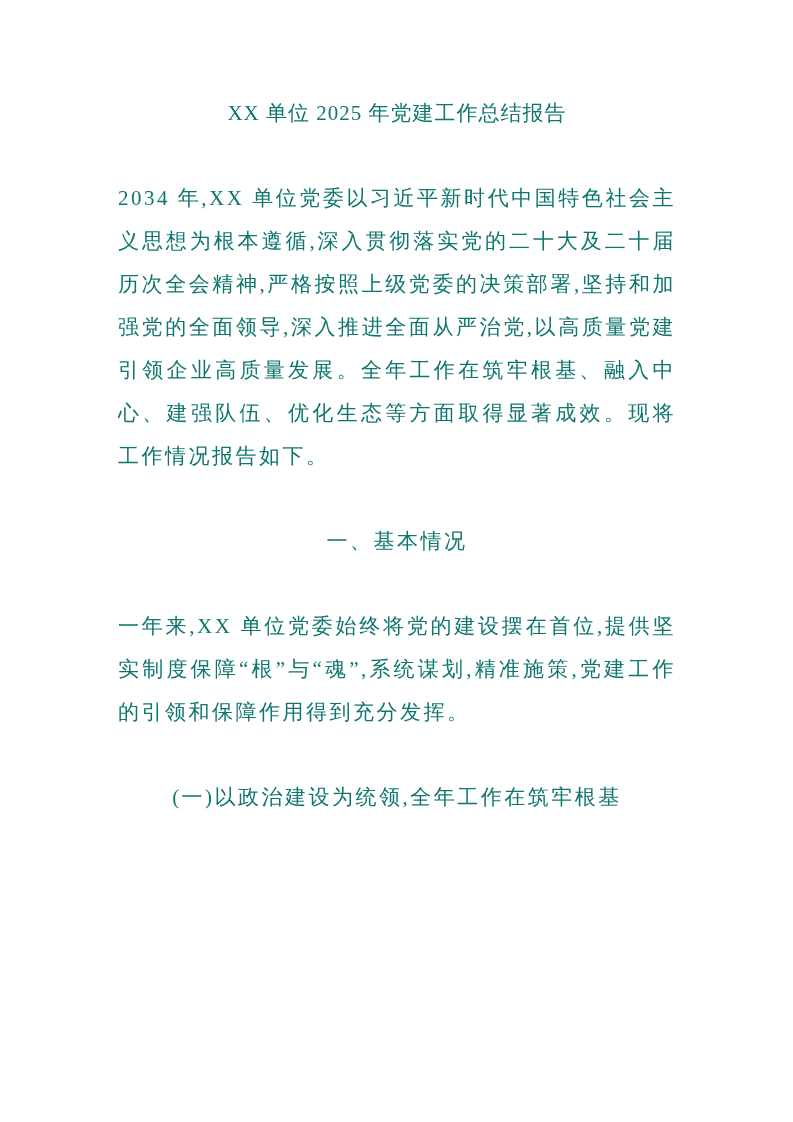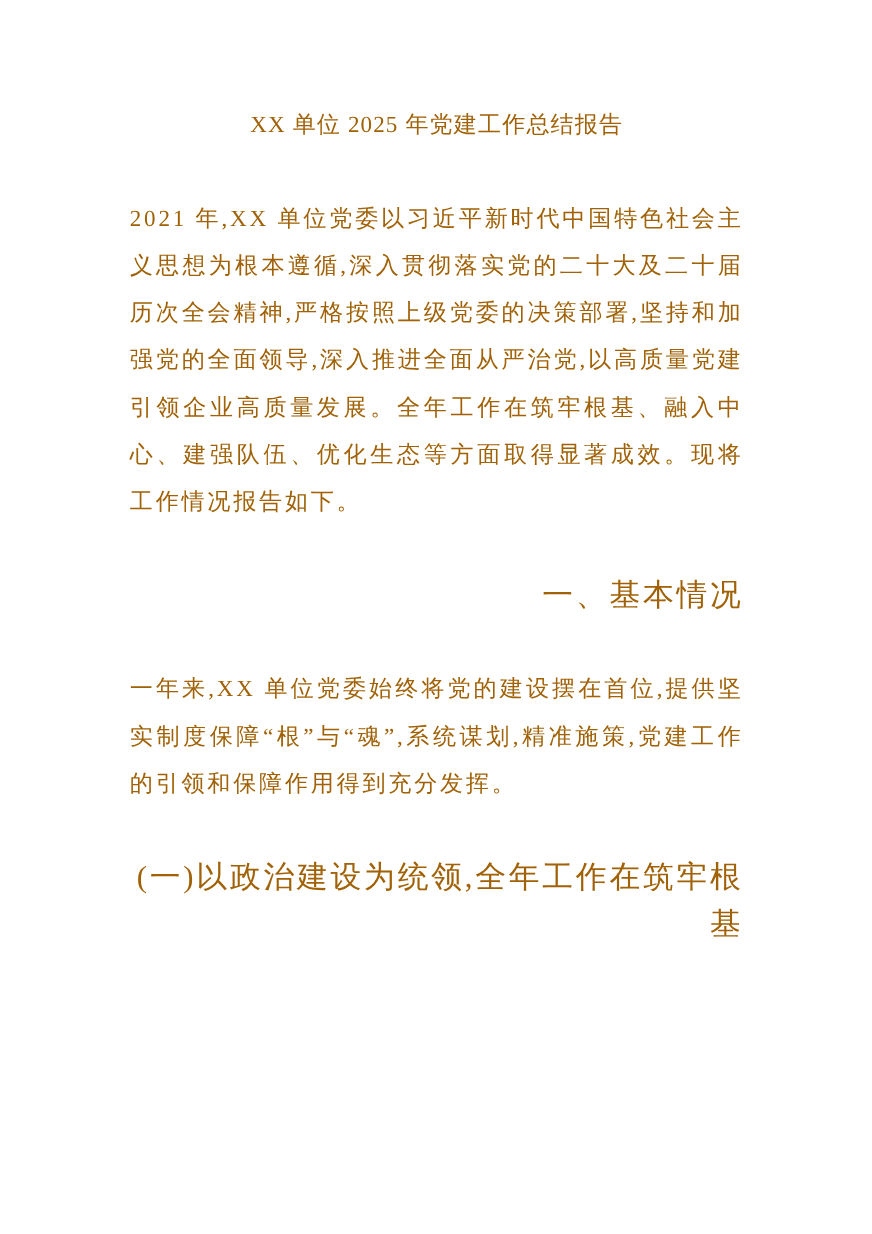--- a/index.html
+++ b/index.html
@@ -10,54 +10,54 @@
   .page {
     position: relative;
     width: 793px;
     height: 1122px;
     margin: 0 auto;
     background: #ffffff;
     overflow: hidden;
     box-sizing: border-box;
     padding: 92px 117px 0 118px;
     font-family: "Liberation Serif", "DejaVu Serif", serif;
-    color: #a16207;
+    color: #0f766e;
     font-size: 21px;
     line-height: 43px;
   }
   .doc-title {
     text-align: center;
     font-size: 21px;
     font-weight: 500;
     letter-spacing: 1px;
     margin: 0 0 42px 0;
   }
   .para {
     margin: 0 0 42px 0;
     text-align: justify;
     text-justify: inter-ideograph;
     letter-spacing: 2.5px;
     word-break: break-all;
   }
   .heading {
     margin: 0 0 42px 0;
-    text-align: right;
+    text-align: center;
     letter-spacing: 2.5px;
     font-weight: normal;
-    font-size: 28px;
+    font-size: 21px;
   }
 </style>
 </head>
 <body>
 
 <div class="page">
 
   <h1 class="doc-title">XX 单位 2025 年党建工作总结报告</h1>
 
-  <p class="para">2021 年,XX 单位党委以习近平新时代中国特色社会主义思想为根本遵循,深入贯彻落实党的二十大及二十届历次全会精神,严格按照上级党委的决策部署,坚持和加强党的全面领导,深入推进全面从严治党,以高质量党建引领企业高质量发展。全年工作在筑牢根基、融入中心、建强队伍、优化生态等方面取得显著成效。现将工作情况报告如下。</p>
+  <p class="para">2034 年,XX 单位党委以习近平新时代中国特色社会主义思想为根本遵循,深入贯彻落实党的二十大及二十届历次全会精神,严格按照上级党委的决策部署,坚持和加强党的全面领导,深入推进全面从严治党,以高质量党建引领企业高质量发展。全年工作在筑牢根基、融入中心、建强队伍、优化生态等方面取得显著成效。现将工作情况报告如下。</p>
 
   <h2 class="heading">一、基本情况</h2>
 
   <p class="para">一年来,XX 单位党委始终将党的建设摆在首位,提供坚实制度保障“根”与“魂”,系统谋划,精准施策,党建工作的引领和保障作用得到充分发挥。</p>
 
   <h3 class="heading">(一)以政治建设为统领,全年工作在筑牢根基</h3>
 
 
 </div>
 

